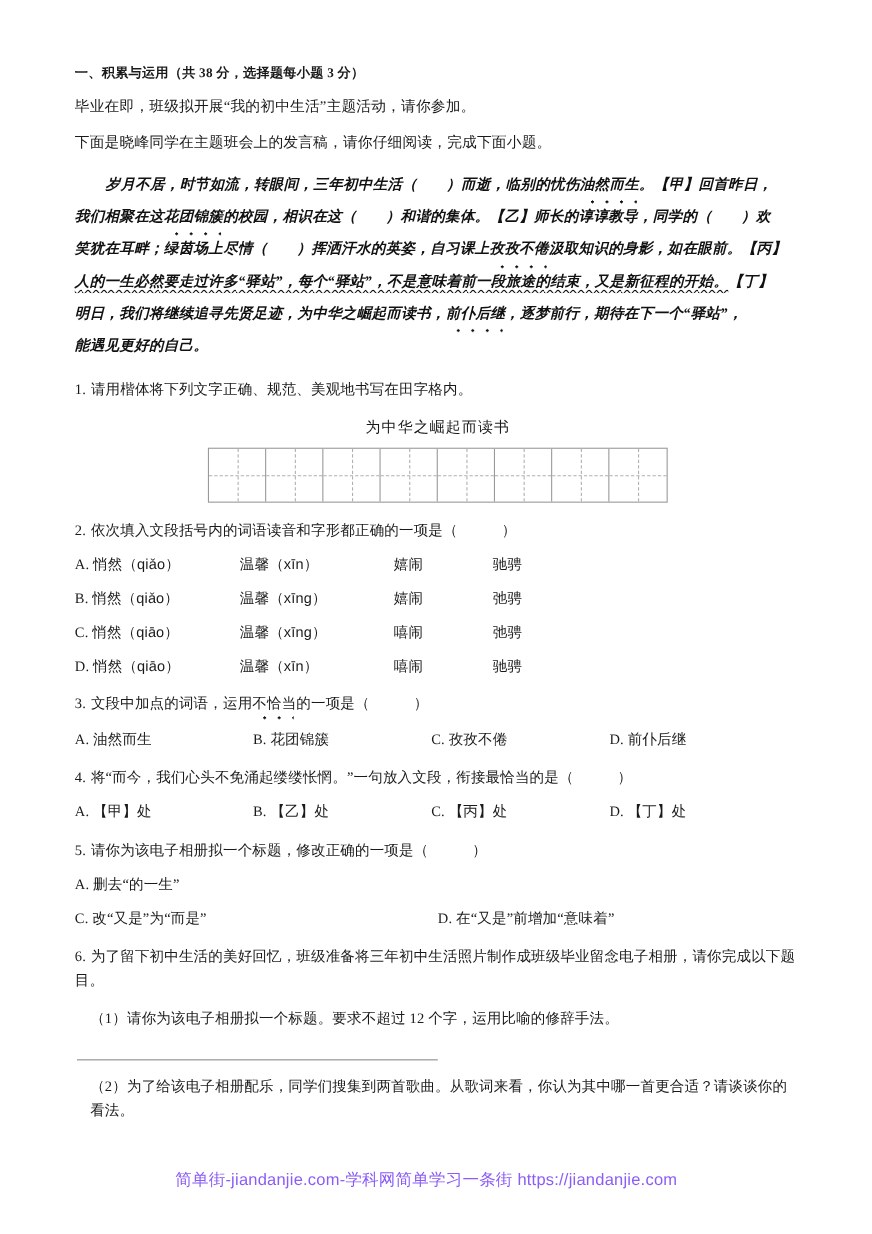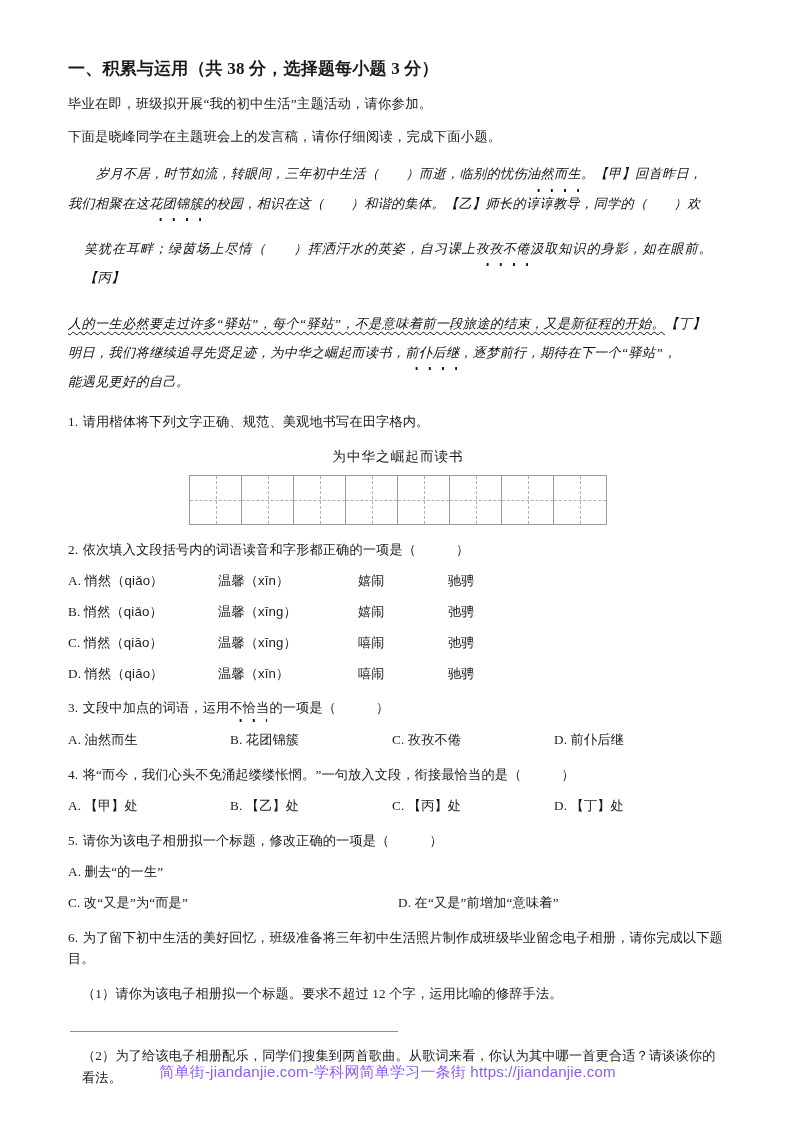--- a/index.html
+++ b/index.html
@@ -18,21 +18,21 @@
   }
   .content {
     position: absolute;
     left: 68px;
     top: 58px;
     width: 660px;
   }
 
   
   .sec-title {
-    font-size: 17px;
+    font-size: 12px;
     font-weight: bold;
     letter-spacing: 0.2px;
     margin: 0 0 13px 0;
     line-height: 1.35;
   }
 
   
   .intro-p {
     font-size: 13.4px;
     line-height: 1.55;
@@ -43,20 +43,21 @@
   
   .speech {
     font-size: 13.2px;
     line-height: 2.22;
     margin: 0 0 2px 0;
     text-align: justify;
     font-family: "Liberation Serif", "DejaVu Serif", serif;
     font-style: italic;
     letter-spacing: 0.3px;
     color: #111;
+    font-weight: bold;
   }
   .speech .indent { display: inline-block; width: 28px; }
   .blank-paren { letter-spacing: 0px; }
 
   
   .dotted {
     position: relative;
     display: inline-block;
   }
   .dotted::after {
@@ -189,21 +190,21 @@
     <p class="intro-p">毕业在即，班级拟开展“我的初中生活”主题活动，请你参加。</p>
     <p class="intro-p">下面是晓峰同学在主题班会上的发言稿，请你仔细阅读，完成下面小题。</p>
 
     <div class="speech">
       <p class="speech" style="margin:0">
         <span class="indent"></span><span>岁月不居，时节如流，转眼间，三年初中生活（</span><span class="blank-paren">　　</span><span>）而逝，临别的忧伤</span><span class="dotted">油然而生</span><span>。【甲】回首昨日，</span>
       </p>
       <p class="speech" style="margin:0">
         <span>我们相聚在这</span><span class="dotted">花团锦簇</span><span>的校园，相识在这（</span><span class="blank-paren">　　</span><span>）和谐的集体。【乙】师长的谆谆教导，同学的（</span><span class="blank-paren">　　</span><span>）欢</span>
       </p>
-      <p class="speech" style="margin:16px">
+      <p class="speech" style="margin:0">
         <span>笑犹在耳畔；绿茵场上尽情（</span><span class="blank-paren">　　</span><span>）挥洒汗水的英姿，自习课上</span><span class="dotted">孜孜不倦</span><span>汲取知识的身影，如在眼前。【丙】</span>
       </p>
       <p class="speech" style="margin:0">
         <span class="wavy">人的一生必然要走过许多“驿站”，每个“驿站”，不是意味着前一段旅途的结束，又是新征程的开始。</span><span>【丁】</span>
       </p>
       <p class="speech" style="margin:0">
         <span>明日，我们将继续追寻先贤足迹，为中华之崛起而读书，</span><span class="dotted">前仆后继</span><span>，逐梦前行，期待在下一个“驿站”，</span>
       </p>
       <p class="speech" style="margin:0">能遇见更好的自己。</p>
     </div>

